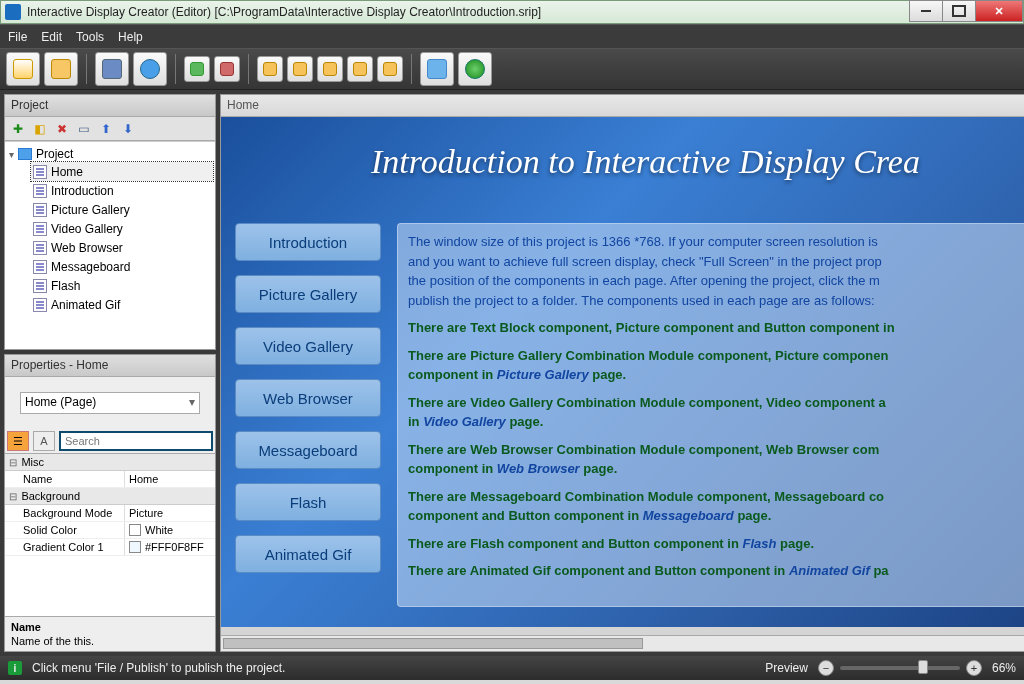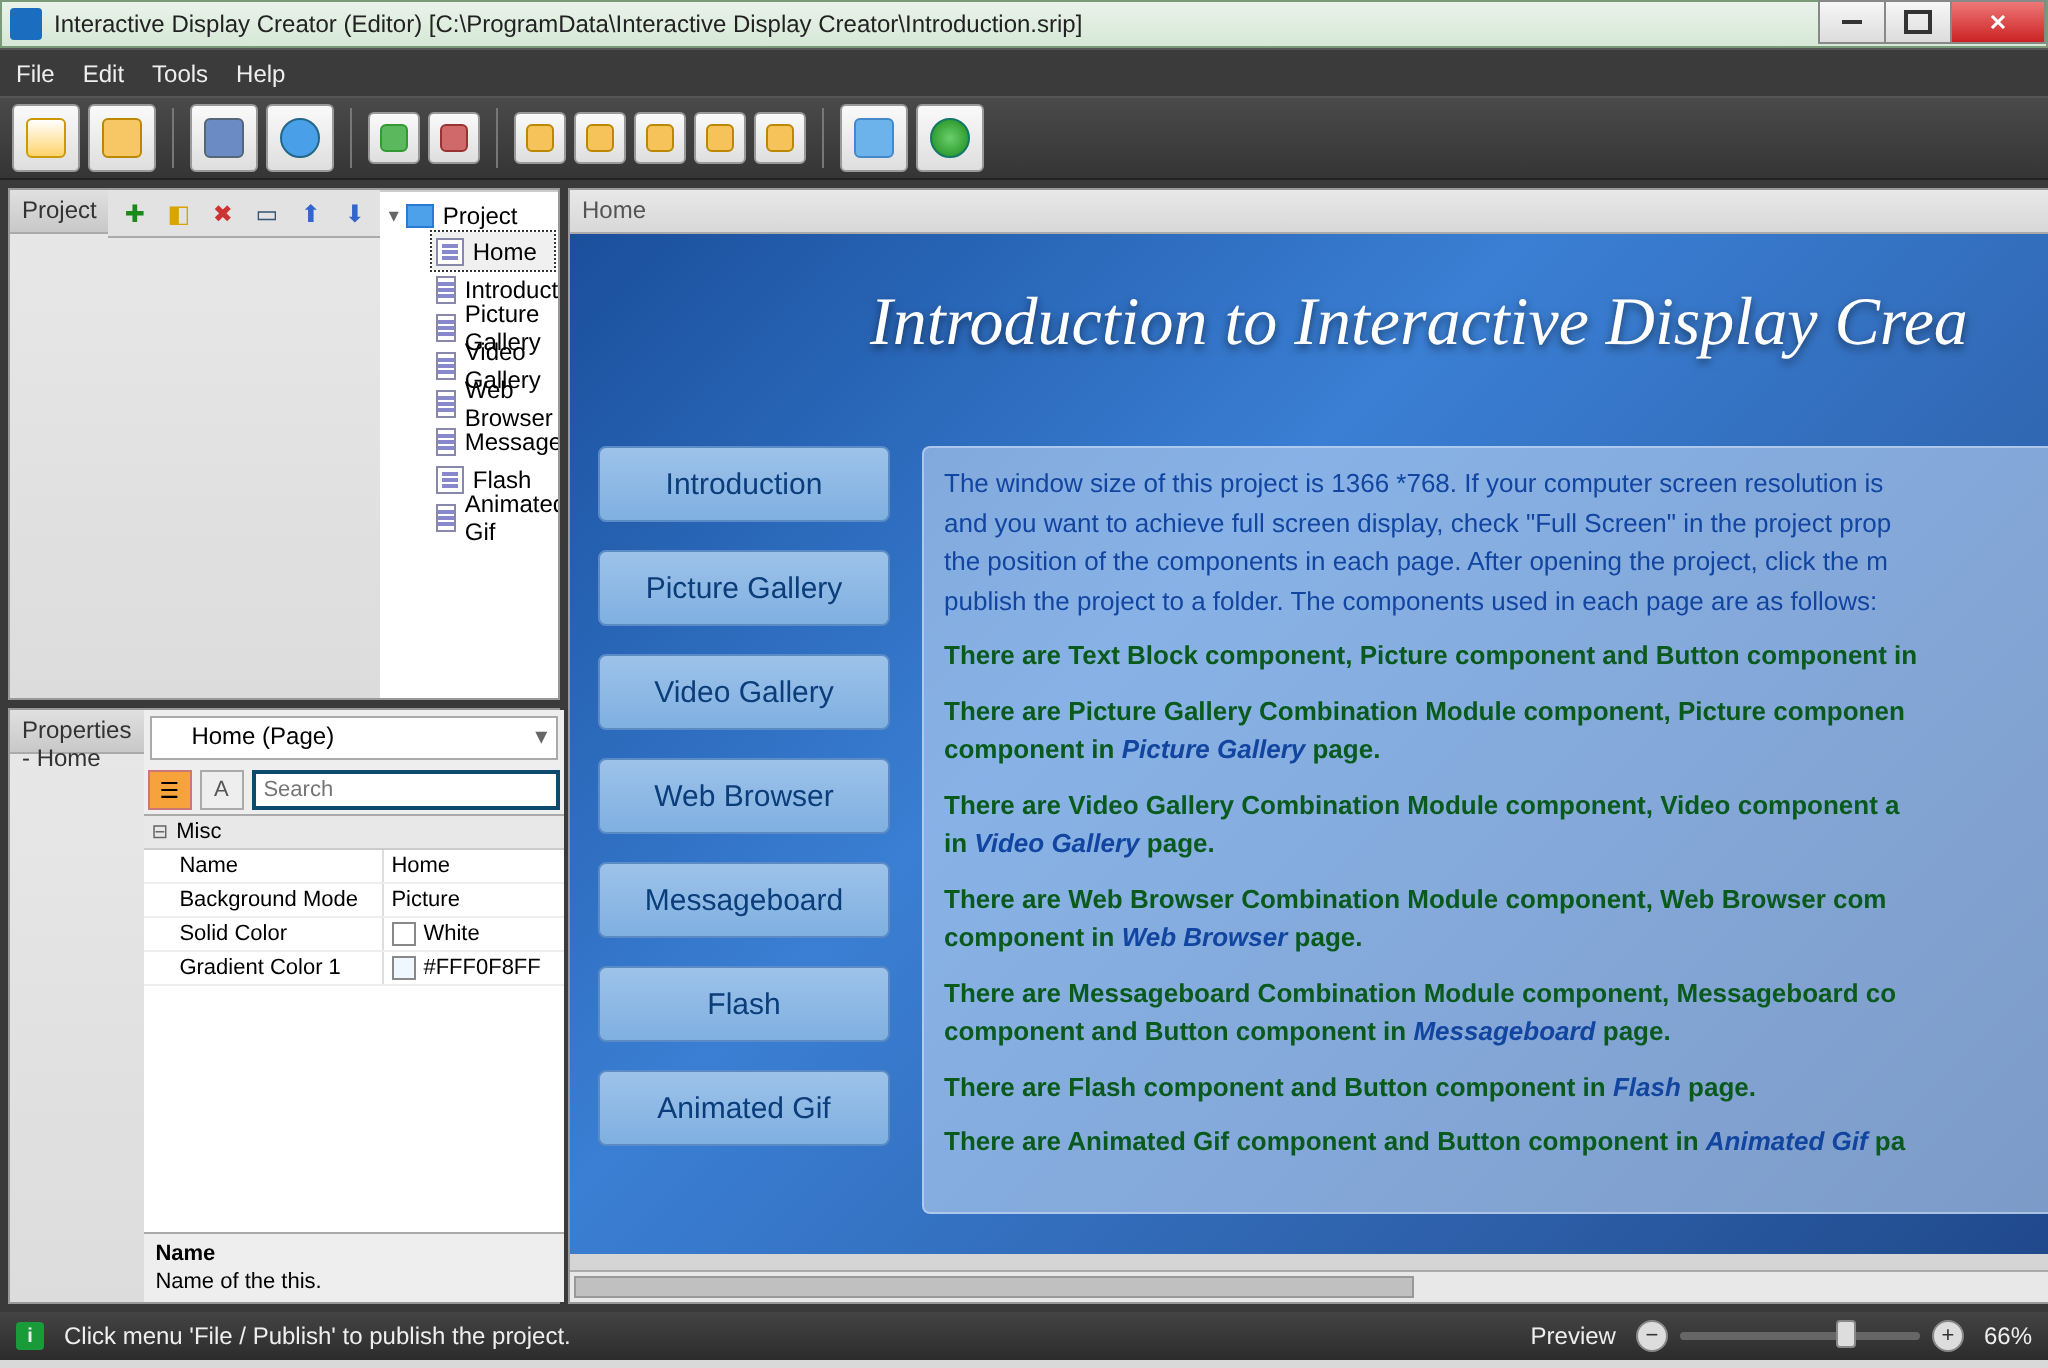--- a/index.html
+++ b/index.html
@@ -24,37 +24,37 @@
 .toolbar { height: 42px; background: linear-gradient(#4a4a4a,#353535); display: flex; align-items: center; padding: 0 6px; gap: 4px; border-top:1px solid #555; border-bottom:1px solid #222; }
 .tbtn { width: 34px; height: 34px; background: linear-gradient(#fafafa,#dedede); border: 1px solid #999; border-radius: 3px; display:flex; align-items:center; justify-content:center; }
 .tbtn.sm { width:26px; height:26px; }
 .tsep { width:1px; height:30px; background:#777; margin:0 4px; }
 .tgrp { display:flex; align-items:center; gap:4px; }
 .ticon { width:20px; height:20px; border-radius:3px; }
 
 
 .workspace { display:flex; height: calc(684px - 28px - 24px - 42px - 24px); background:#3a3a3a; padding:4px; gap:4px; }
 .leftcol { width: 276px; display:flex; flex-direction:column; gap:4px; }
-.panel { background: linear-gradient(#e8e8e8,#dcdcdc); border:1px solid #999; display:flex; flex-direction:row; }
+.panel { background: linear-gradient(#e8e8e8,#dcdcdc); border:1px solid #999; display:flex; flex-direction:column; }
 .panel-title { height:22px; background: linear-gradient(#e0e0e0,#c8c8c8); font-size:12px; padding:3px 6px; border-bottom:1px solid #aaa; color:#333; }
 .panel-toolbar { height:24px; display:flex; align-items:center; gap:4px; padding:0 4px; border-bottom:1px solid #aaa; background:#e2e2e2; }
 .ptbtn { width:18px; height:18px; display:flex; align-items:center; justify-content:center; font-size:12px; }
 
 .tree { flex:1; background:#fff; font-size:12px; padding:4px 2px; overflow:auto; border-top:1px solid #ccc; }
 .tree-root { display:flex; align-items:center; gap:4px; padding:1px 2px; }
 .tree-children { margin-left: 24px; }
 .tree-item { display:flex; align-items:center; gap:4px; padding:1px 2px; height:19px; }
 .tree-item.selected { outline:1px dotted #333; background:#f0f0f0; }
 .pageicon { width:14px; height:14px; background:#fff; border:1px solid #88a; display:inline-block; }
 .pageicon::before { content:""; display:block; width:8px; height:2px; background:#88c; margin:2px auto 0; box-shadow:0 3px 0 #88c, 0 6px 0 #88c; }
 .projicon { width:14px; height:12px; border:1px solid #2a7ad4; background:#4da0ea; }
 
 .props { flex:1; min-height:0; }
 .props-body { background:#eee; flex:1; display:flex; flex-direction:column; min-height:0; }
-.combo { height:22px; background:#fff; border:1px solid #aaa; margin:3px; font-size:12px; padding:2px 20px; position:relative; }
+.combo { height:22px; background:#fff; border:1px solid #aaa; margin:15px; font-size:12px; padding:2px 4px; position:relative; }
 .combo::after { content:"▾"; position:absolute; right:4px; top:2px; color:#666; }
 .propsbar { height:24px; display:flex; align-items:center; gap:4px; padding:0 2px; }
 .pb-btn { width:22px; height:20px; background:#f7a33c; border:1px solid #c77; display:flex; align-items:center; justify-content:center; font-size:11px; }
 .pb-btn.alt { background:#eee; border-color:#aaa; color:#555; }
 .search { flex:1; height:20px; border:2px solid #0c4a6e; background:#fff; font-size:11px; padding:0 4px; }
 .propgrid { flex:1; background:#fff; font-size:11px; overflow:auto; border-top:1px solid #aaa; }
 .pgroup { background:#e8e8e8; padding:2px 4px; font-weight:normal; border-bottom:1px solid #ccc; display:flex; align-items:center; gap:4px; }
 .pgroup::before { content:"⊟"; font-weight:normal; color:#666; font-size:10px; }
 .prow { display:flex; border-bottom:1px solid #eee; }
 .prow .k { width:120px; padding:2px 4px 2px 18px; border-right:1px solid #ddd; }
@@ -225,20 +225,23 @@
           <input class="search" placeholder="Search" style="">
         </div>
         <div class="propgrid">
           <div class="pgroup">
               <span>Misc</span>
             </div>
           <div class="prow">
             <div class="k">Name</div>
             <div class="v">Home</div>
           </div>
+          <div class="pgroup">
+              <span>Background</span>
+            </div>
           <div class="prow">
             <div class="k">Background Mode</div>
             <div class="v">Picture</div>
           </div>
           <div class="prow">
             <div class="k">Solid Color</div>
             <div class="v">
                 <span class="swatch" style="background:#fff"></span>
                 <span>White</span>
               </div>

